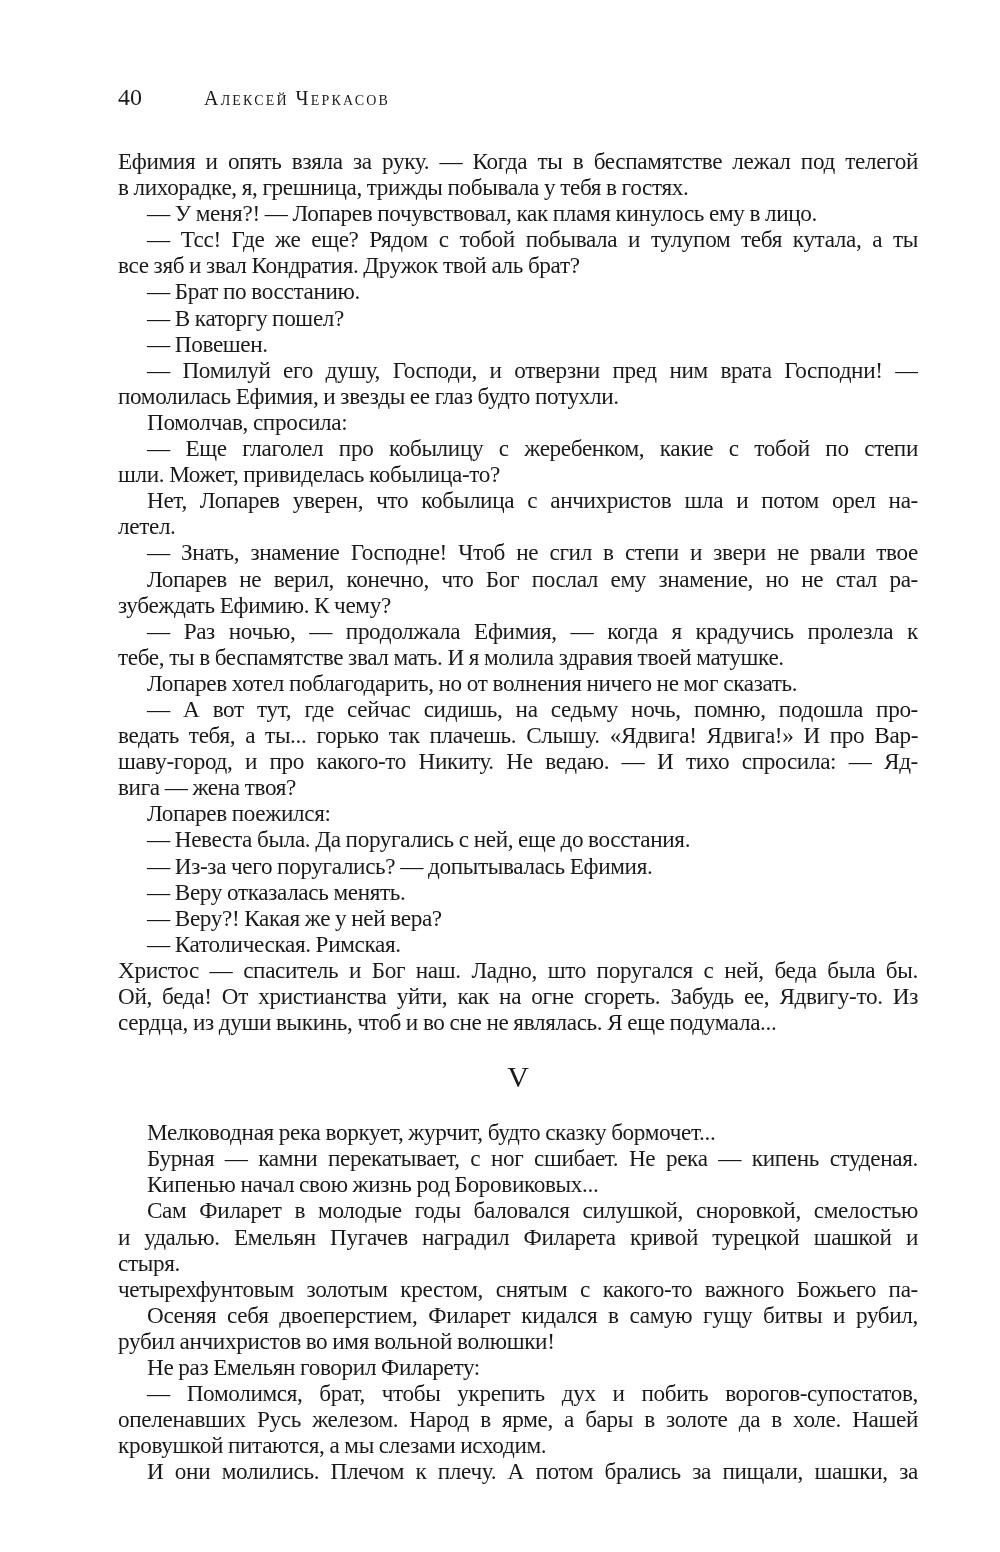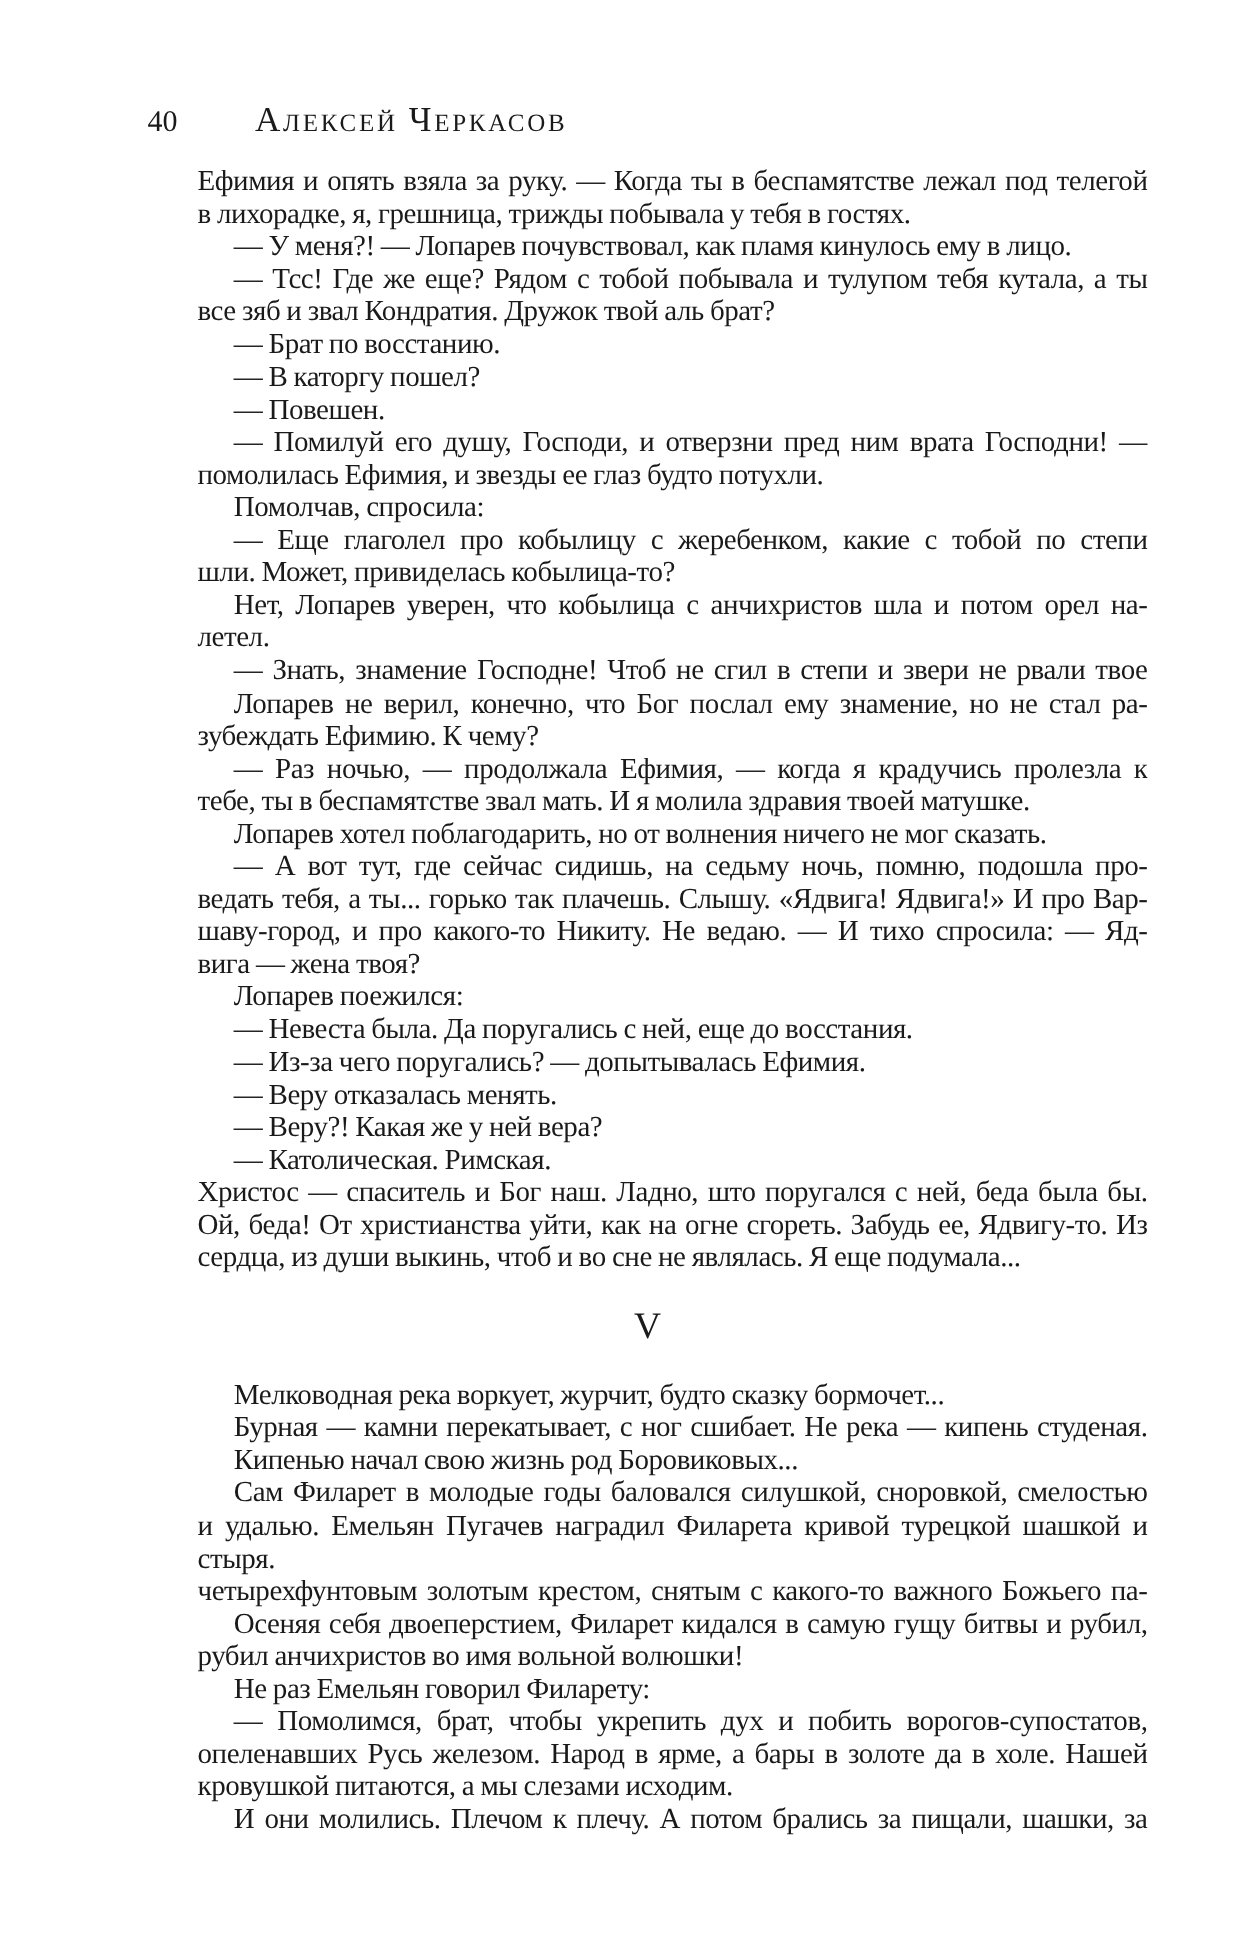--- a/index.html
+++ b/index.html
@@ -3,24 +3,24 @@
 <meta charset="utf-8">
 <style>
   html, body { margin: 0; padding: 0; background: #ffffff; }
   body { width: 1000px; height: 1552px; position: relative; overflow: hidden; }
   .page {
     position: absolute; left: 118px; top: 84px; width: 800px;
     font-family: "Liberation Serif", "DejaVu Serif", serif;
     color: #1a1a1a; font-size: 23.2px; line-height: 26.1px;
     letter-spacing: -0.35px; word-spacing: -0.5px;
   }
-  .header { height: 32px; display: flex; align-items: baseline; margin-bottom: 16px; }
+  .header { height: 32px; display: flex; align-items: baseline; margin-bottom: 32px; }
   .page-number { font-size: 24px; width: 86px; letter-spacing: 0; }
-  .running-head { font-size: 28px; letter-spacing: 2.2px; font-variant: small-caps; }
-  .line { display: block; white-space: nowrap; height: 26.1px; margin-left: 40px; }
+  .running-head { font-size: 20px; letter-spacing: 2.2px; font-variant: small-caps; }
+  .line { display: block; white-space: nowrap; height: 26.1px; }
   .j { text-align: justify; text-align-last: justify; white-space: normal; overflow: hidden; }
   .ind { padding-left: 29px; }
   .chapter { text-align: center; font-size: 30px; height: 40px; line-height: 40px; margin: 22px 0 22px 0; letter-spacing: 0; }
 </style>
 </head>
 <body>
 
 <div class="page">
   <div class="header">
     <span class="page-number">40</span>

